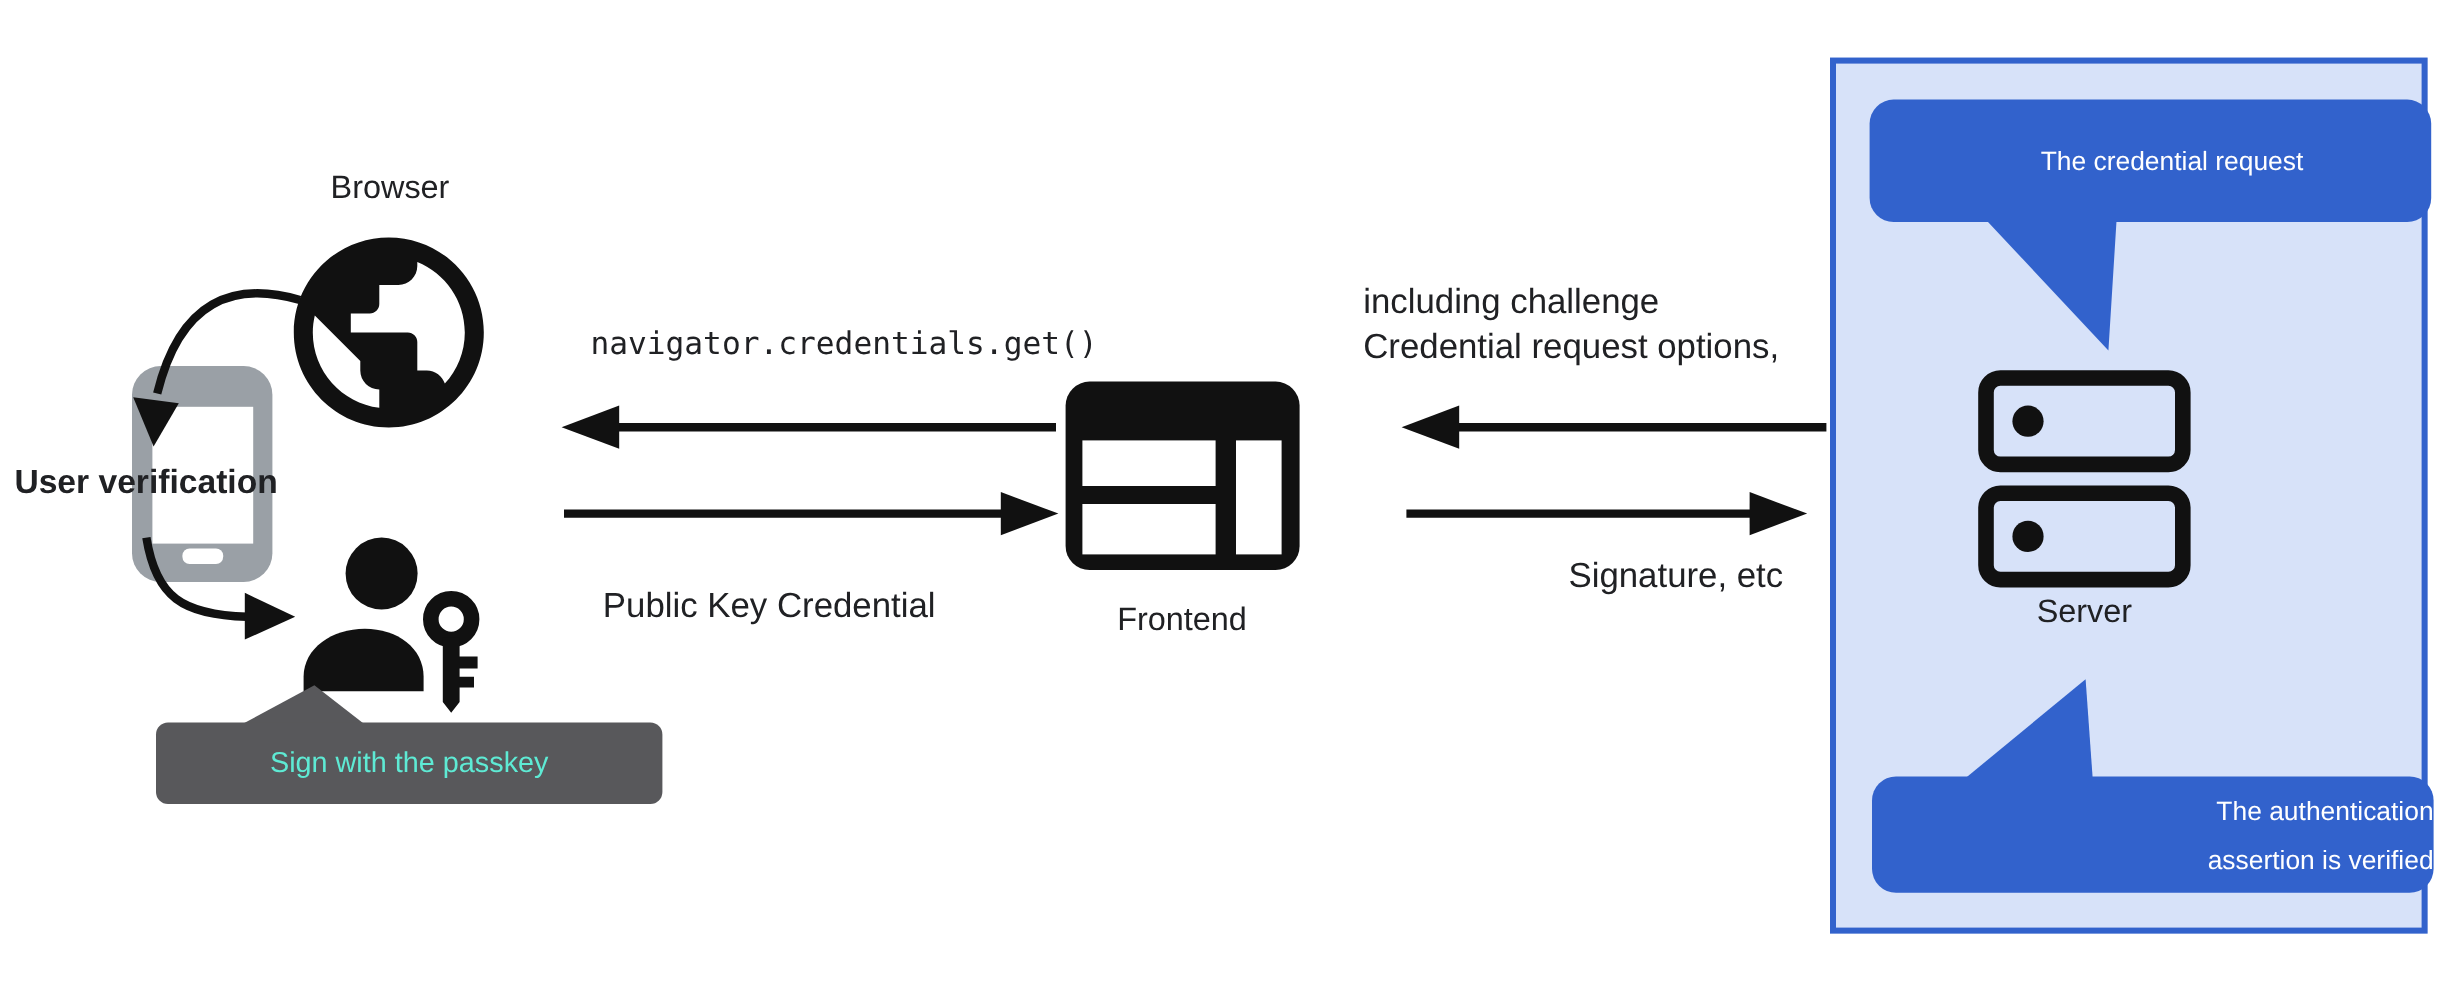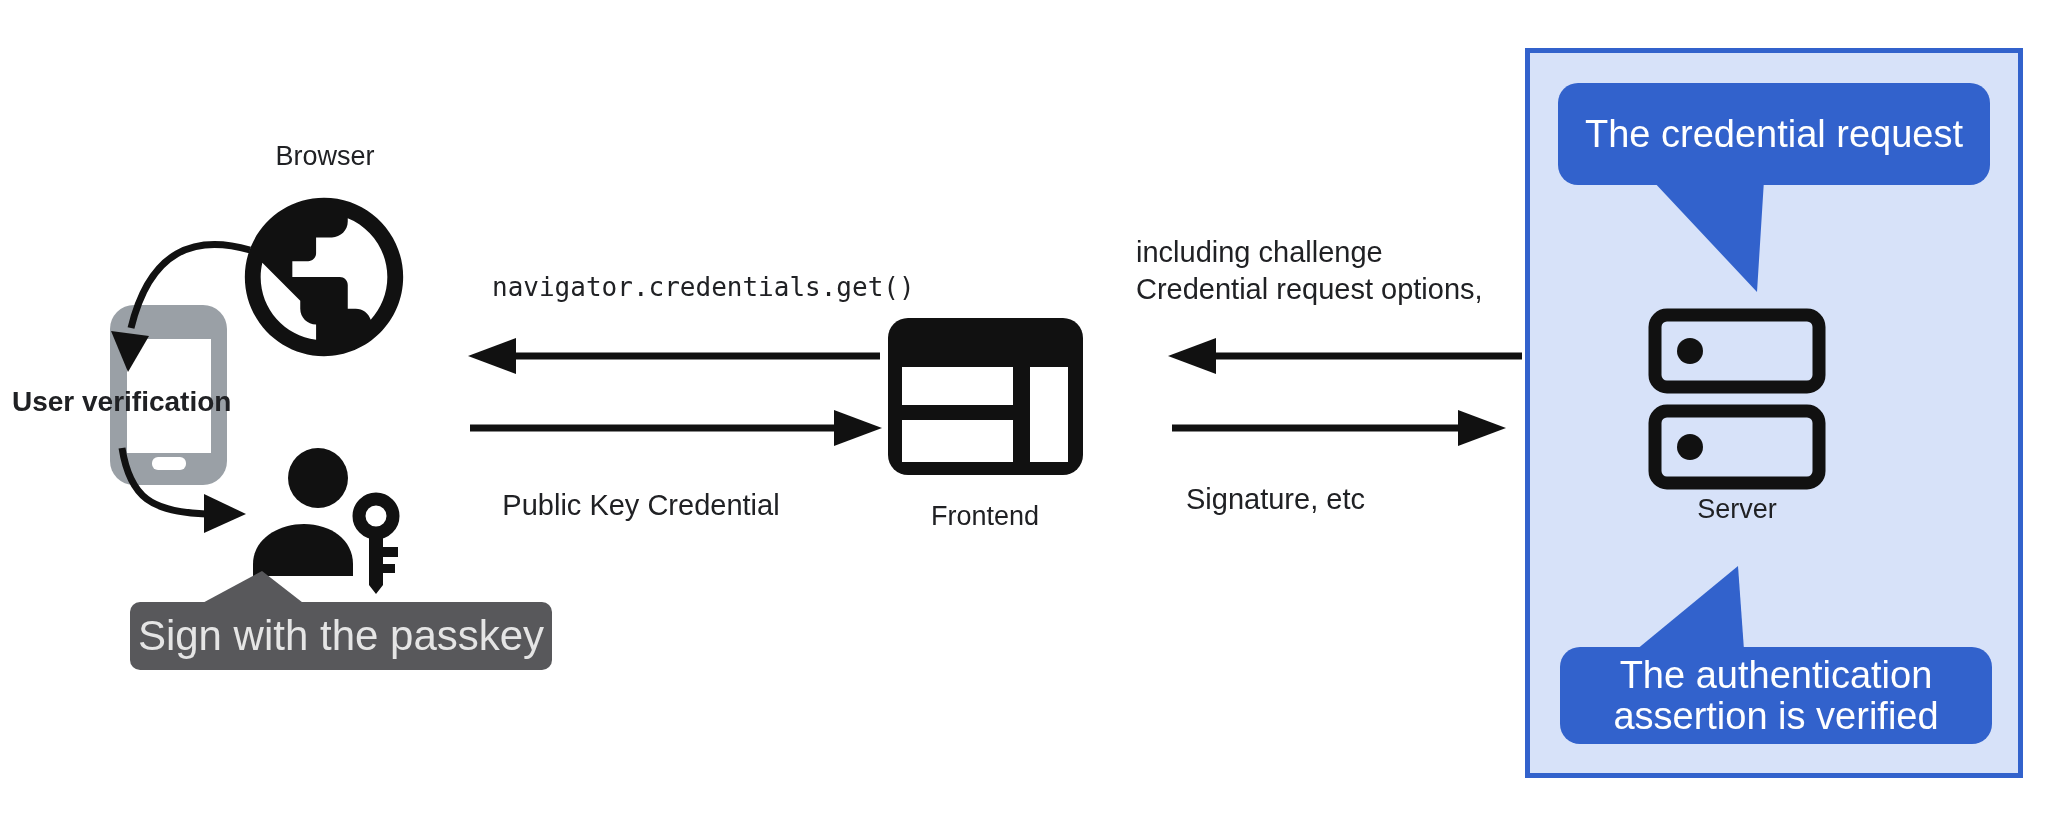--- a/index.html
+++ b/index.html
@@ -12,25 +12,25 @@
     position:absolute;left:1525px;top:48px;width:498px;height:730px;
     box-sizing:border-box;border:5px solid #3262cc;background:#d7e2f9;z-index:0;
   }
   .txt{position:absolute;z-index:2;}
   .node-label{font-weight:normal;font-size:27px;text-align:center;width:200px;}
   .plain-label{font-size:29px;}
   .code-label{font-family:"DejaVu Sans Mono",monospace;font-size:26px;white-space:nowrap;}
   .bubble{
     position:absolute;z-index:2;width:432px;background:#3262cc;color:#ffffff;
     border-radius:20px;display:flex;flex-direction:column;justify-content:center;
-    align-items:center;text-align:center;font-size:38px;line-height:41px;
+    align-items:center;text-align:center;font-size:22px;line-height:41px;padding-left:36px;
   }
   .tooltip{
     position:absolute;z-index:2;left:130px;top:602px;width:422px;height:68px;
-    background:#58585b;color:#e5e5e5;border-radius:10px;font-size:42px;
+    background:#58585b;color:#5eead4;border-radius:10px;font-size:24px;
     line-height:68px;text-align:center;
   }
   .uv-label{left:12px;top:386px;font-size:28px;font-weight:bold;}
   .cred-req{left:1136px;top:234px;line-height:37px;}
 </style>
 </head>
 <body>
 
 <div class="stage">
 
@@ -114,28 +114,28 @@
 
   <div class="txt code-label" style="left:460px;top:272px;margin-left:32px;">navigator.credentials.get()</div>
 
   <div class="txt plain-label" style="left:441px;top:489px;width:400px;text-align:center;">Public Key Credential</div>
 
   <div class="txt plain-label cred-req">
     <div>including challenge</div>
     <div>Credential request options,</div>
   </div>
 
-  <div class="txt plain-label" style="left:1186px;top:483px;width:300px;text-align:left;">Signature, etc</div>
+  <div class="txt plain-label" style="left:1186px;top:464px;width:300px;text-align:right;">Signature, etc</div>
 
   <div class="txt node-label" style="left:885px;top:501px;">Frontend</div>
 
   <div class="txt node-label" style="left:1637px;top:494px;">Server</div>
 
   <div class="bubble" style="left:1558px;top:83px;height:102px;">
     <div>The credential request</div>
   </div>
 
-  <div class="bubble" style="left:1560px;top:647px;height:97px;">
+  <div class="bubble" style="left:1560px;top:647px;height:97px;align-items:flex-end;">
     <div>The authentication</div>
     <div>assertion is verified</div>
   </div>
 
 </div>
 
 </body></html>

